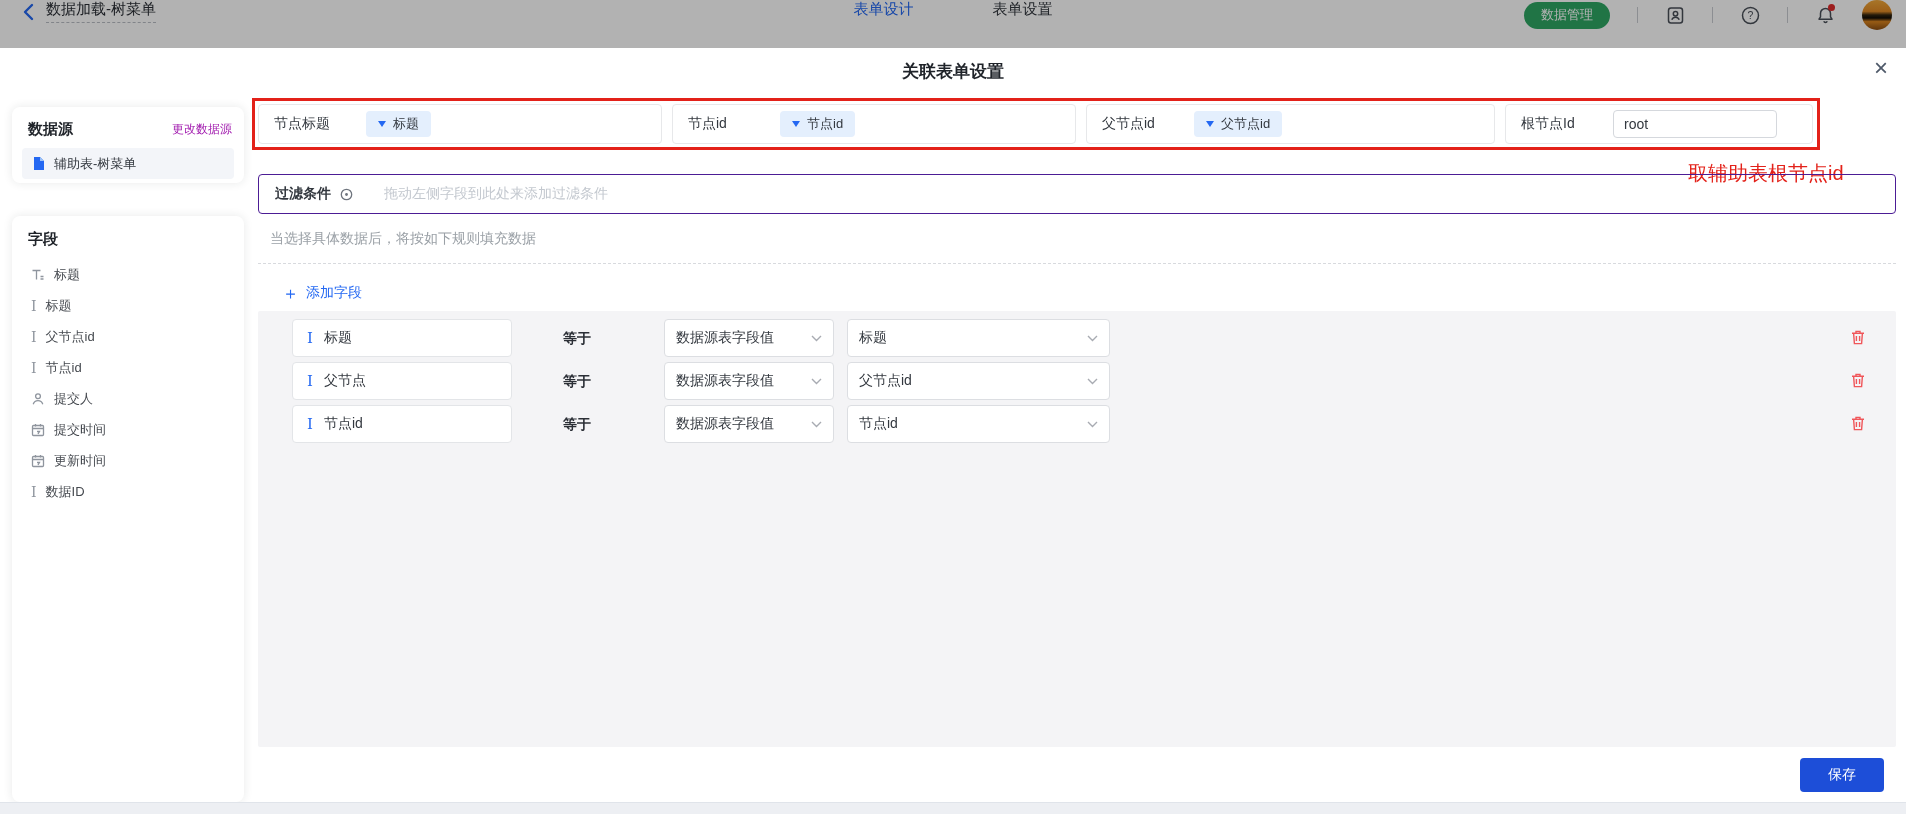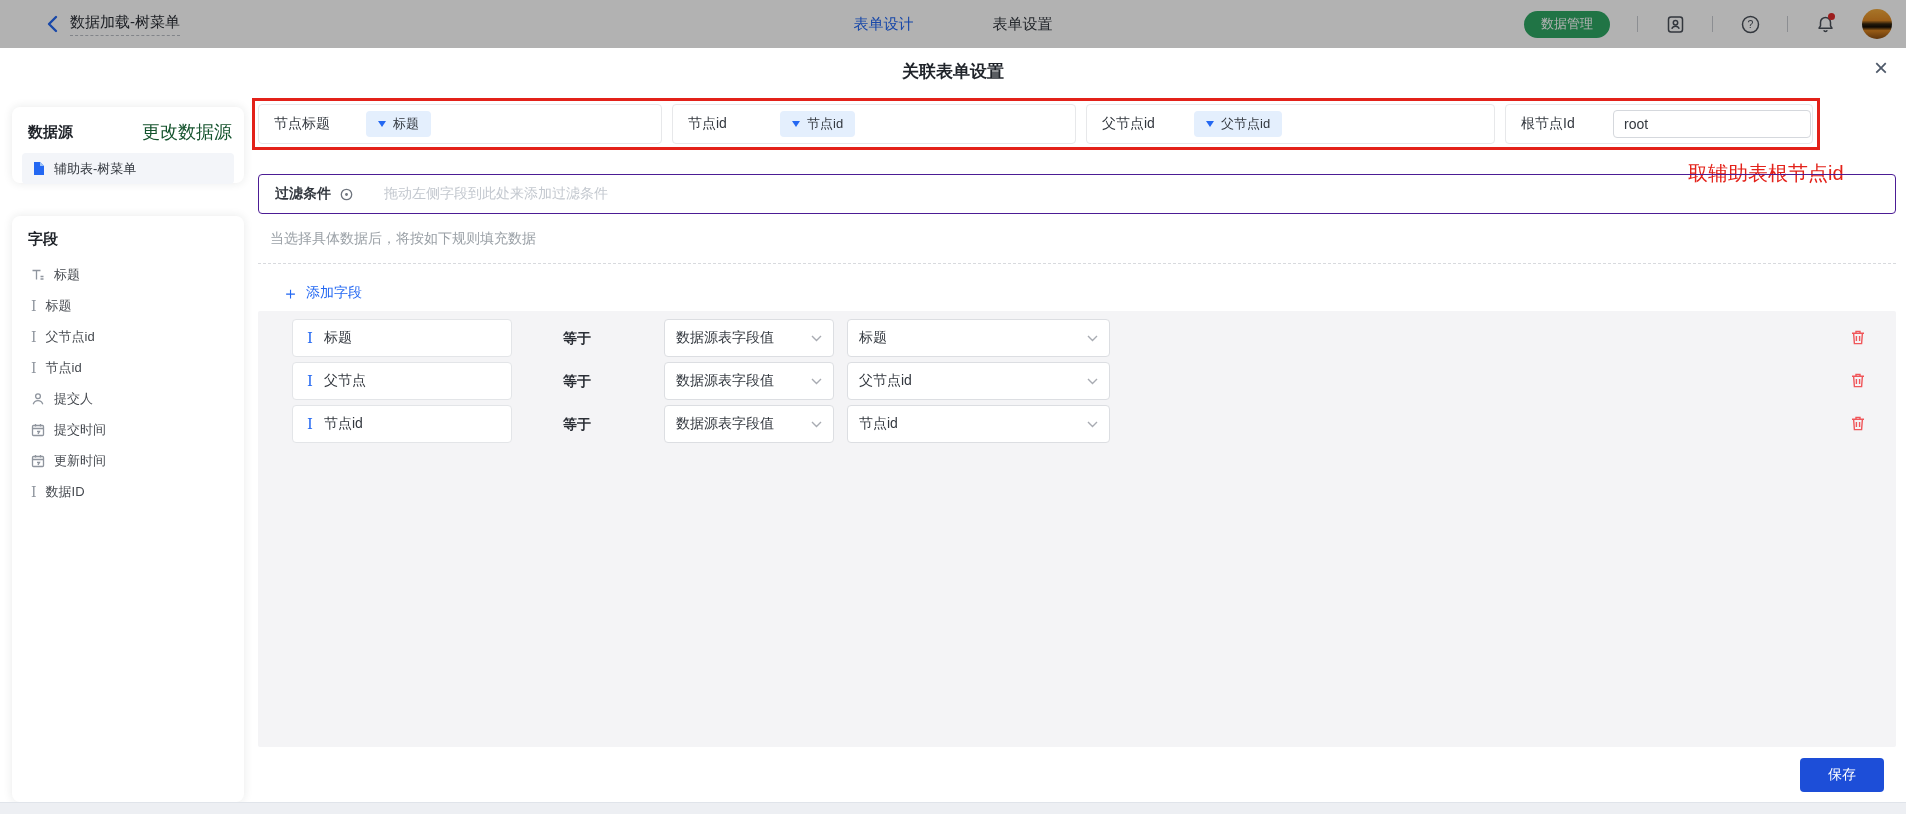--- a/index.html
+++ b/index.html
@@ -2,21 +2,21 @@
 <html><head>
 <meta charset="utf-8">
 <style>
   * { margin:0; padding:0; box-sizing:border-box; }
   html,body { background:#e9ebee; }
   body { font-family:"Liberation Sans","DejaVu Sans",sans-serif; }
   #app { position:relative; width:1906px; height:814px; background:#fff; overflow:hidden; }
 
   
   .topbar { position:absolute; left:0; top:0; width:1906px; height:48px; background:#fff;
-            display:flex; align-items:center;padding-left:24px; }
+            display:flex; align-items:flex-start; }
   .topbar-dim { position:absolute; left:0; top:0; width:1906px; height:48px;
                 background:rgba(0,0,0,0.30); z-index:10; pointer-events:none; }
   .tb-left { display:flex; align-items:center; margin-left:22px; gap:12px; }
   .back-btn { display:flex; align-items:center; cursor:pointer; }
   .tb-title { font-size:15px; color:#2b2f36; padding-bottom:3px;
               border-bottom:1px dashed #b9bdc4; }
   .tb-tabs { position:absolute; left:50%; transform:translateX(-50%); display:flex; gap:79px; }
   .tb-tab { font-size:15px; color:#33383f; cursor:pointer; }
   .tb-tab.active { color:#2468f2; }
   .tb-right { position:absolute; right:14px; display:flex; align-items:center; gap:27px; }
@@ -37,21 +37,21 @@
   .modal-close { position:absolute; right:18px; top:8px; font-size:24px; color:#4e5969;
                  cursor:pointer; line-height:1; }
 
   
   .card { position:absolute; background:#fff; border-radius:8px;
           box-shadow:0 0 10px rgba(31,35,41,0.10); }
   .card-ds { left:12px; top:59px; width:232px; height:76px; }
   .card-ds-head { display:flex; justify-content:space-between; align-items:center;
                   padding:13px 12px 0 16px; }
   .card-ds-title { font-size:15px; font-weight:bold; color:#1f2329; }
-  .link-blue { font-size:18px; color:#14532d; cursor:pointer; }
+  .link-blue { font-size:12px; color:#a21caf; cursor:pointer; }
   .ds-row { margin:9px 10px 0 10px; height:31px; background:#f3f5f9; border-radius:4px;
             display:flex; align-items:center; gap:8px; padding:0 9px; cursor:pointer; }
   .ds-row-label { font-size:13px; color:#33383f; }
 
   .card-fields { left:12px; top:168px; width:232px; height:586px; padding:14px 16px; }
   .card-fields-title { font-size:15px; font-weight:bold; color:#1f2329; }
   .field-list { margin-top:10px; display:flex; flex-direction:column; }
   .field-item { height:31px; display:flex; align-items:center; gap:9px; padding-left:3px;
                 cursor:grab; }
   .field-item .f-label { font-size:13px; color:#45494f; }
@@ -69,21 +69,21 @@
   .cell-1 { left:258px; width:404px; }
   .cell-2 { left:672px; width:404px; }
   .cell-3 { left:1086px; width:409px; }
   .cell-4 { left:1505px; width:308px; }
   .cell-label { font-size:14px; color:#33383f; min-width:92px; }
   .field-tag { display:inline-flex; align-items:center; gap:7px; height:26px; padding:0 12px;
                background:#e4effd; border-radius:4px; font-size:13px; color:#33383f;
                cursor:pointer; }
   .tag-caret { width:0; height:0; border-left:4.5px solid transparent;
                border-right:4.5px solid transparent; border-top:6px solid #2468f2; }
-  .root-input { width:198px; height:28px; border:1px solid #d5d8dd; border-radius:4px;
+  .root-input { width:164px; height:28px; border:1px solid #d5d8dd; border-radius:4px;
                 padding:0 10px; font-size:14px; color:#33383f; outline:none;
                 font-family:"Liberation Sans","DejaVu Sans",sans-serif; }
   .annotation { position:absolute; left:1688px; top:112px; font-size:20px; color:#e32119;
                 white-space:nowrap; }
 
   
   .filter-bar { position:absolute; left:258px; top:126px; width:1638px; height:40px;
                 border:1px solid #4c1d95; border-radius:4px; display:flex; align-items:center;
                 padding-left:16px; }
   .filter-label { font-size:14px; color:#33383f; font-weight:bold; }

